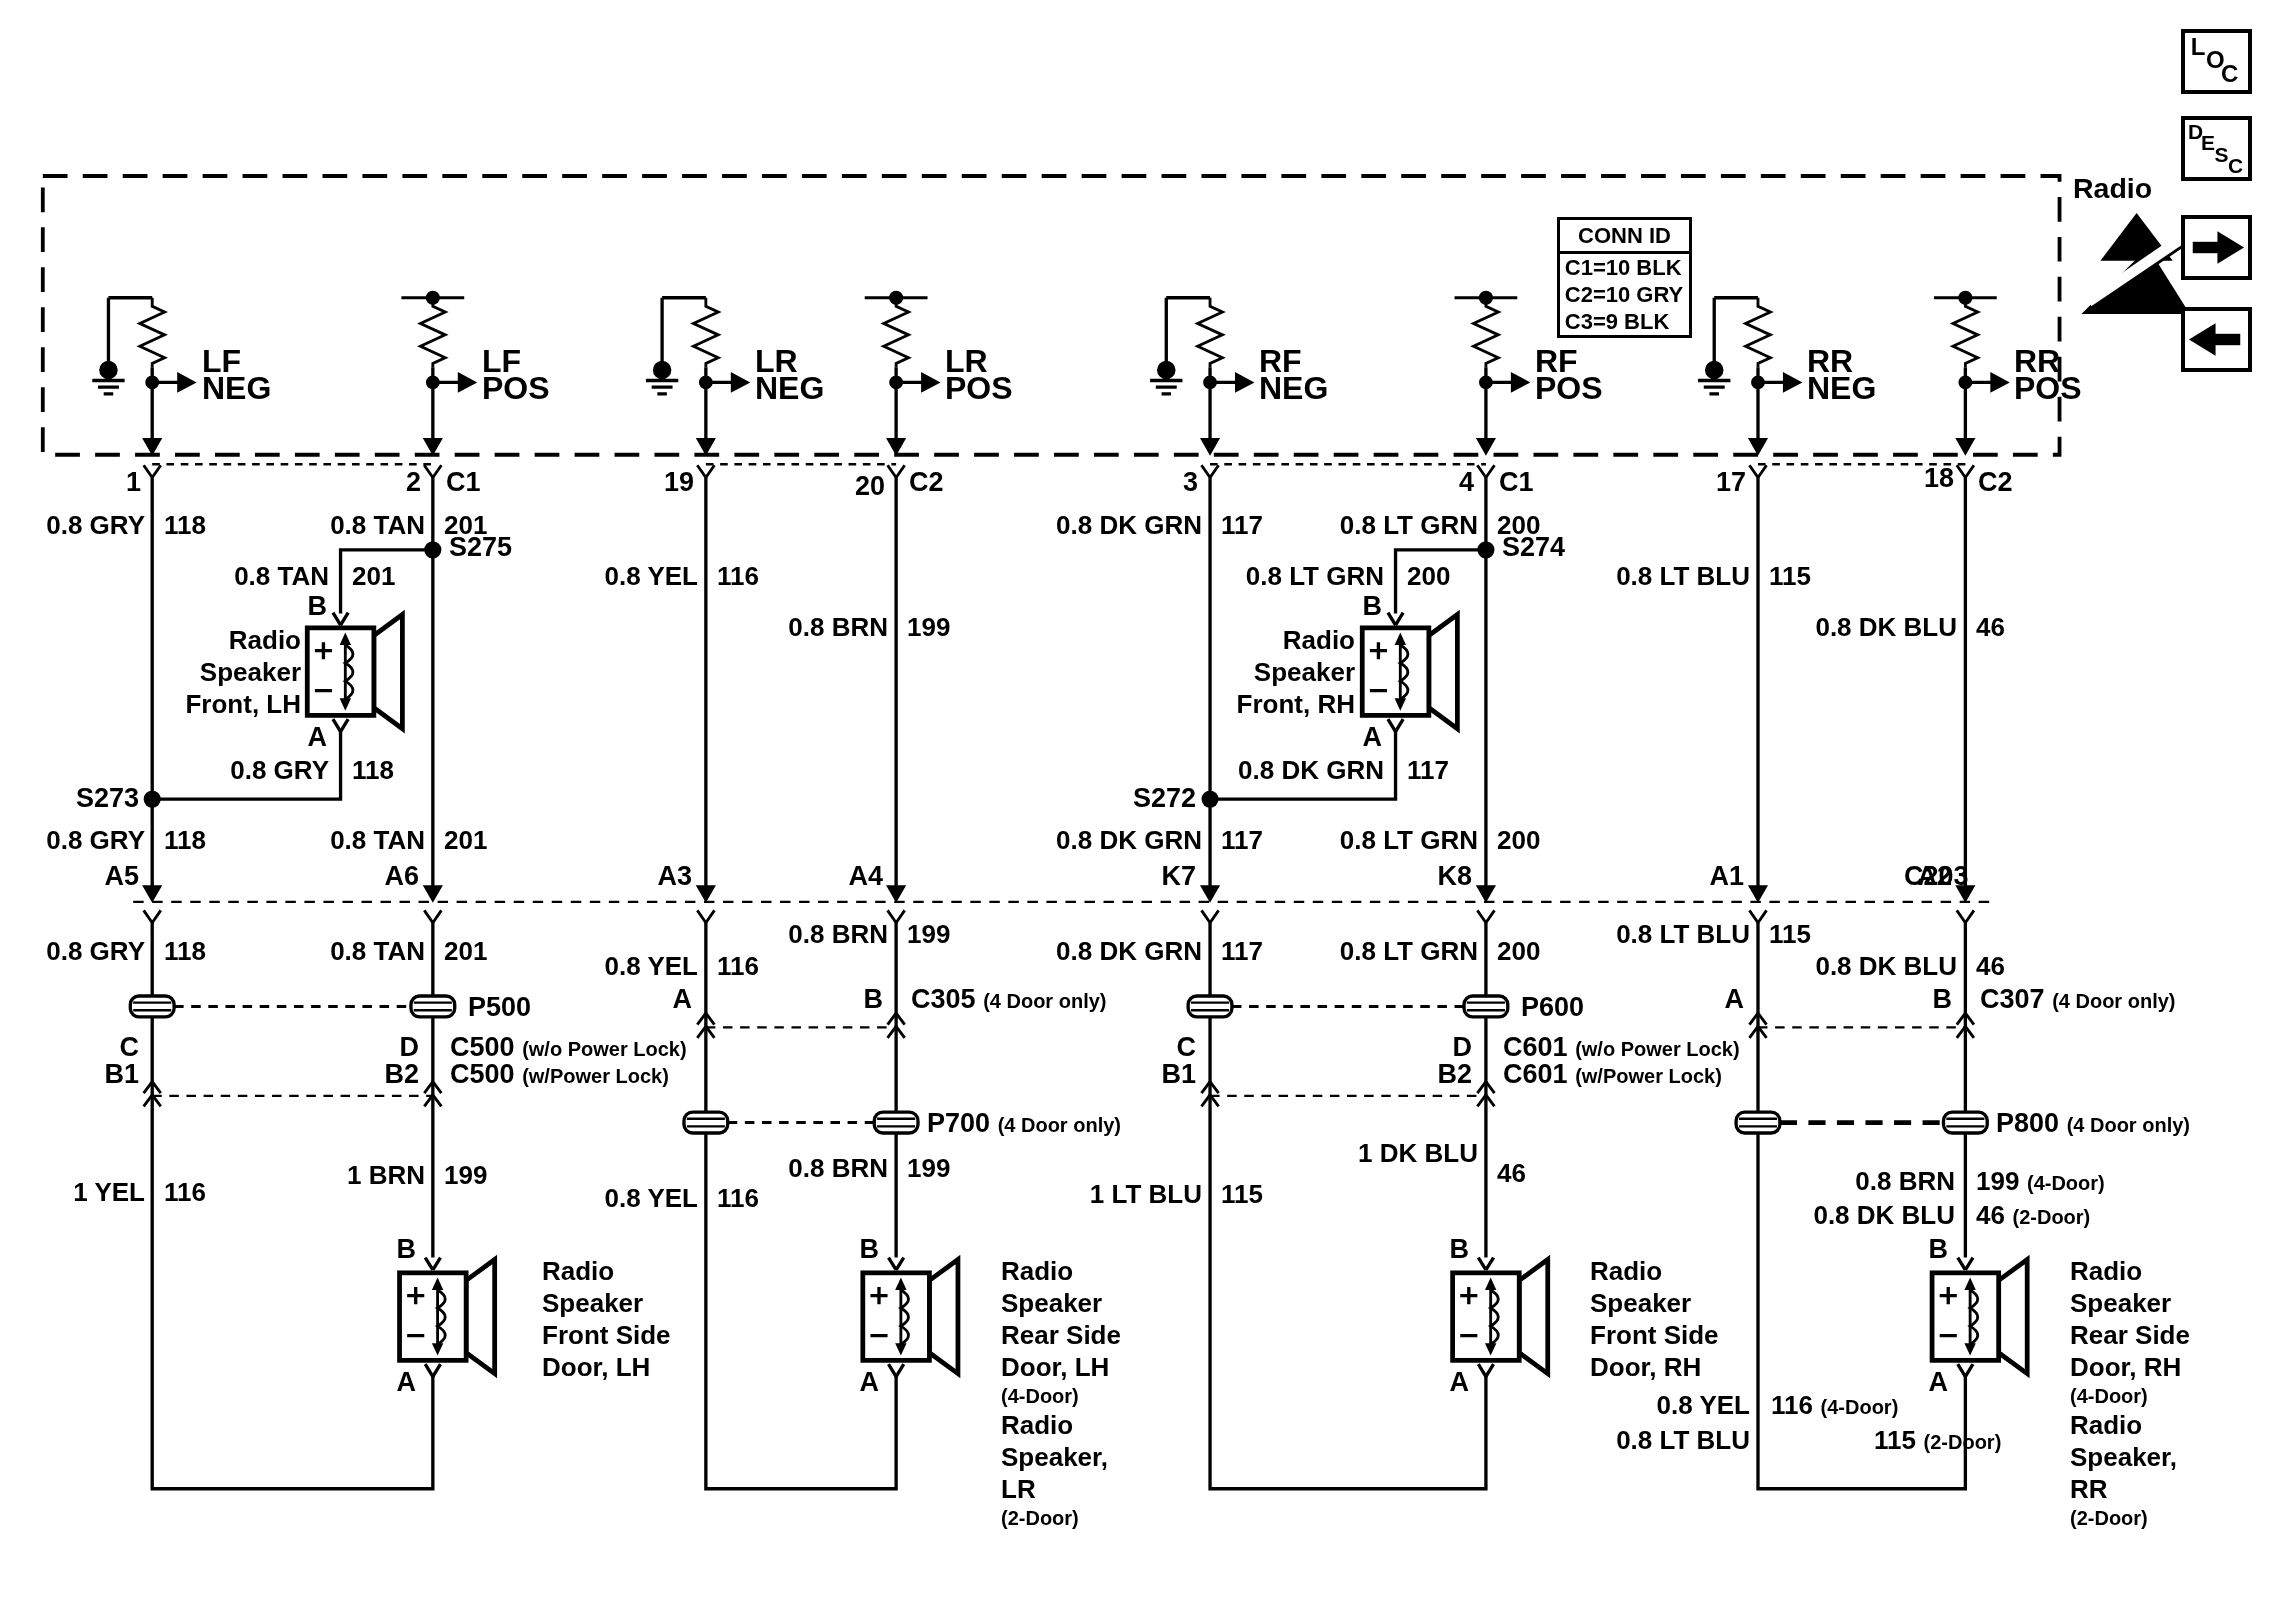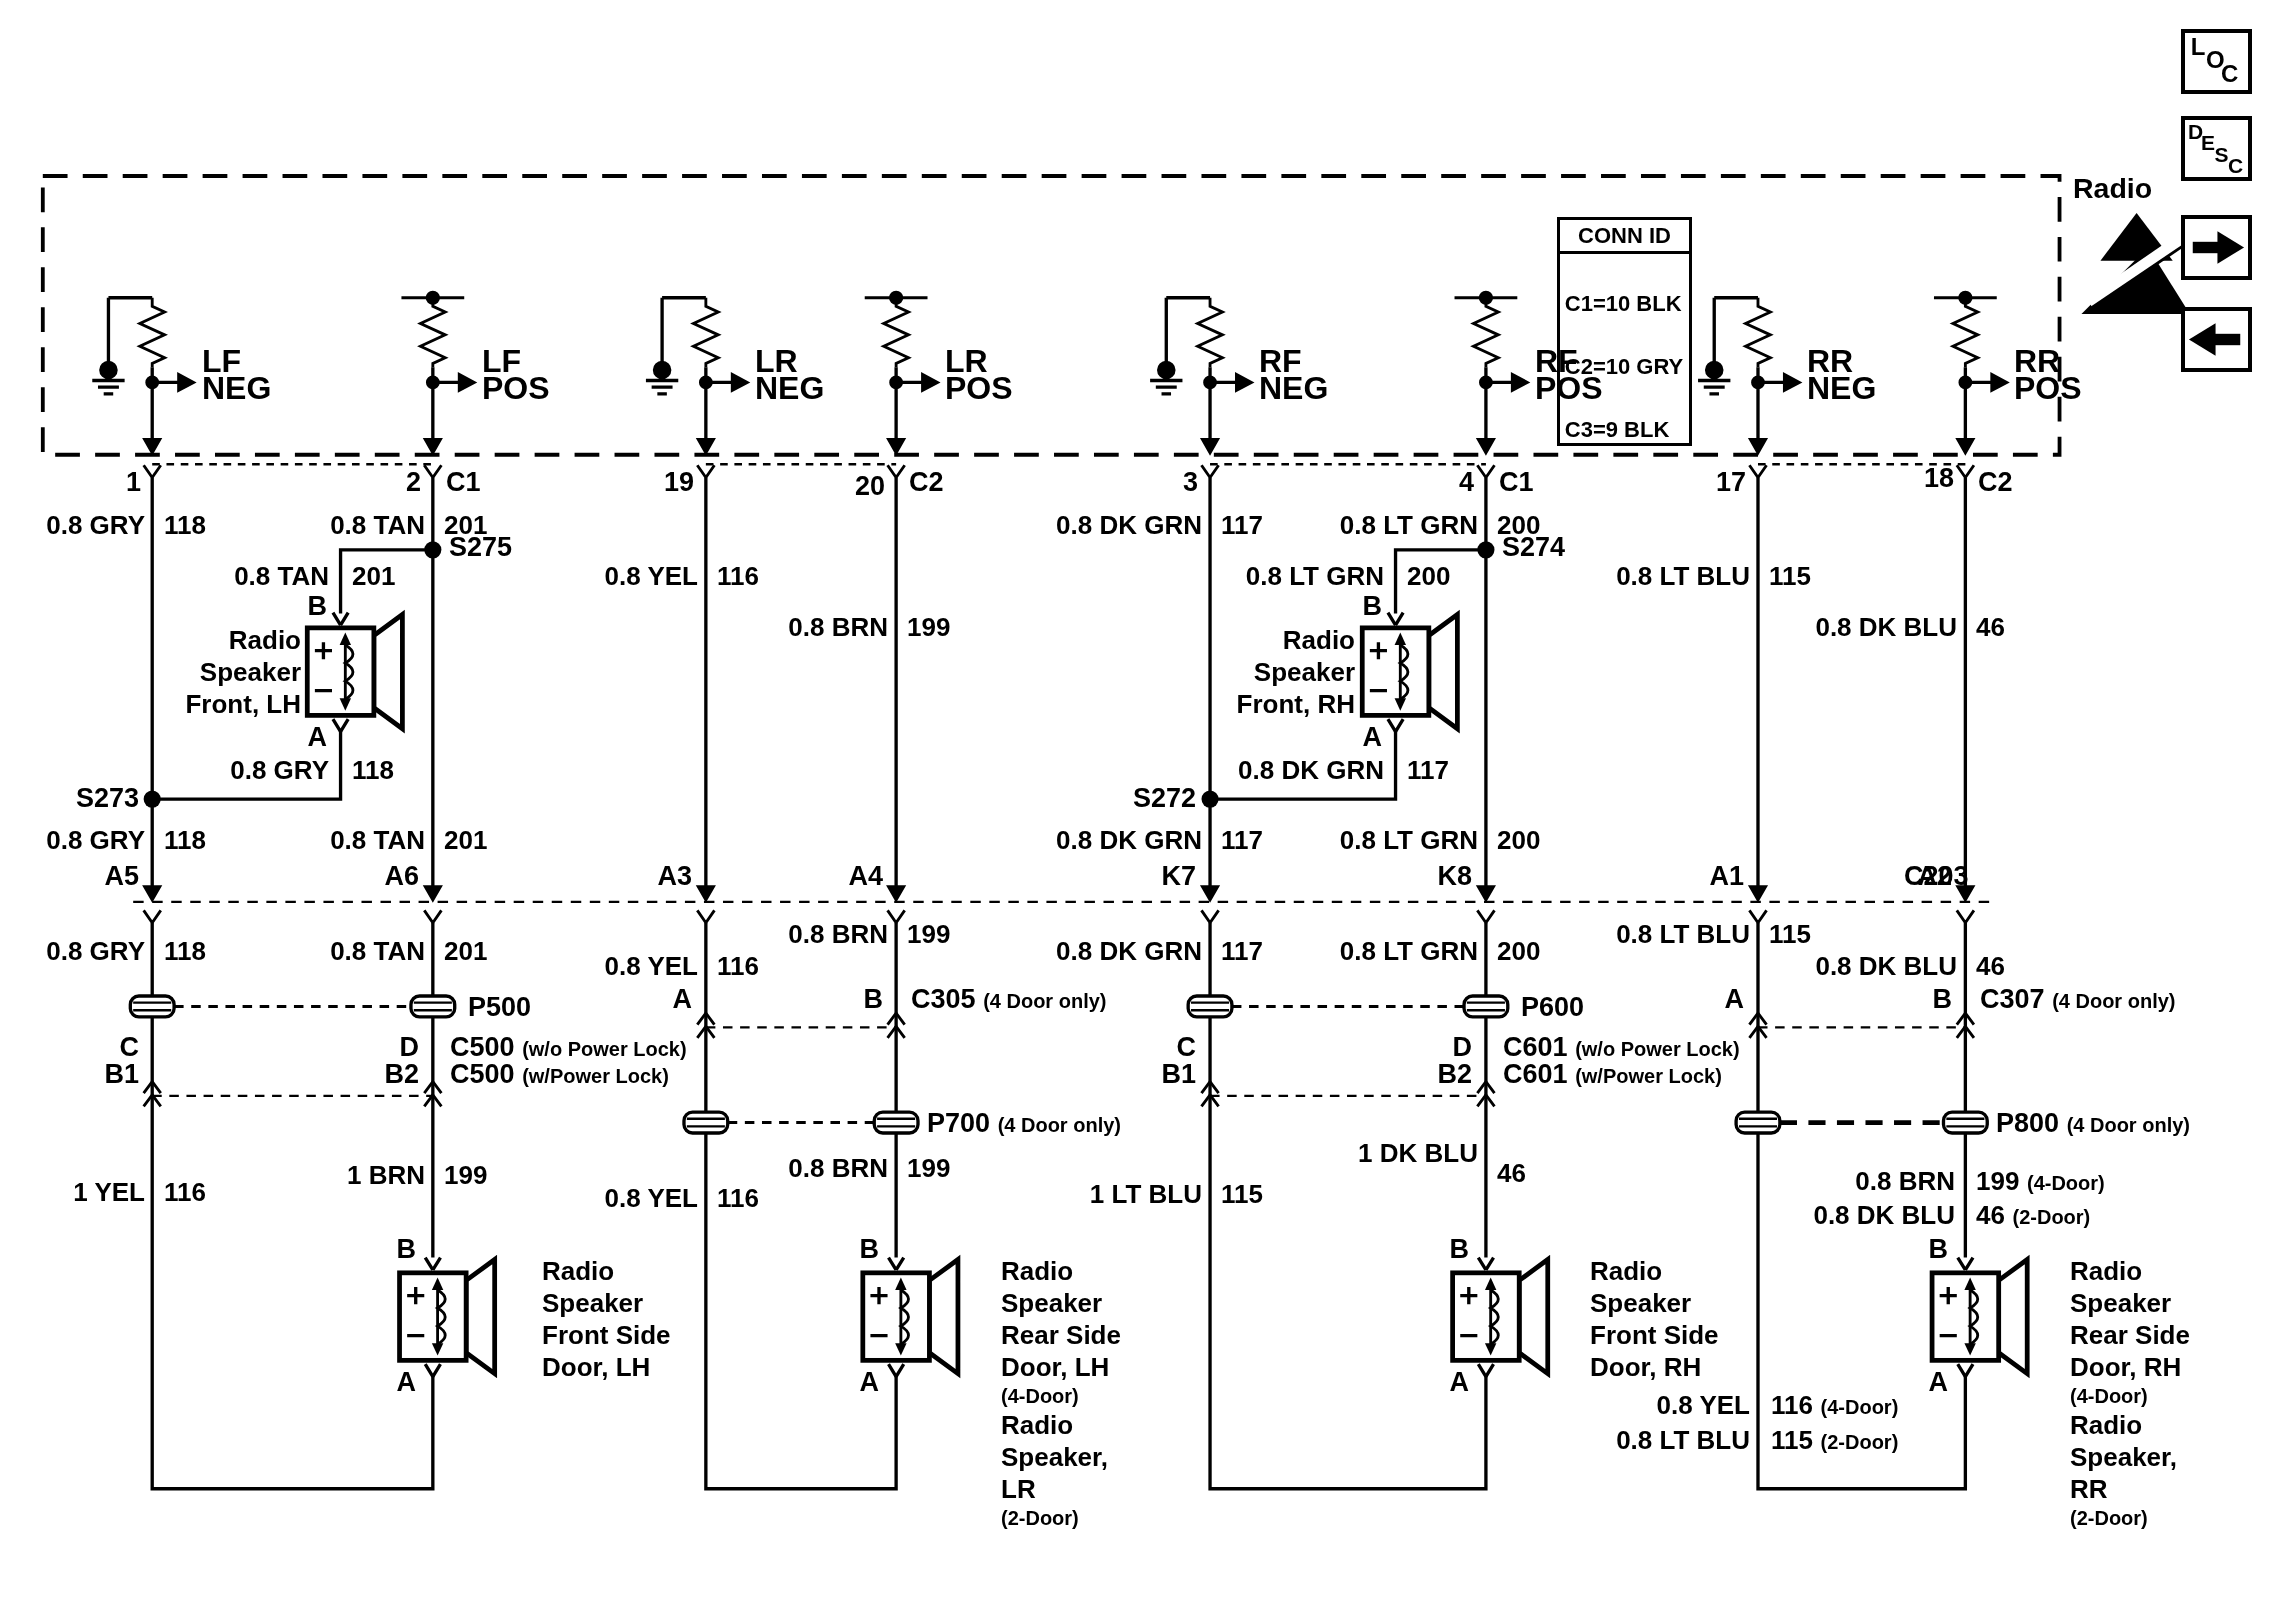--- a/index.html
+++ b/index.html
@@ -16,21 +16,21 @@
   .stack span{display:block;}
   .names{line-height:32px;}
   .names .sm{line-height:26px;}
   .tar{text-align:right;}
   .ch{line-height:27px;}
   .btn{position:absolute;left:2181px;width:63px;height:57px;border:4.8px solid #000;background:#fff;cursor:pointer;}
   .btn span{position:absolute;font-size:24px;}
   .btn.desc span{font-size:21px;}
   #connid{position:absolute;left:1557px;top:217px;width:129px;border:3.8px solid #000;background:#fff;}
   #connid .t{border-bottom:3.8px solid #000;text-align:center;font-size:22px;padding:2.9px 3.8px 1.9px;}
-  #connid .r{font-size:22px;line-height:25px;padding:1px 4.8px;margin-top:36px;}
+  #connid .r{font-size:22px;line-height:25px;padding:1px 4.8px;}
 </style>
 </head>
 <body>
 
 <div id="canvas">
 
 <svg class="layer" width="2285" height="1602" viewBox="0 0 2402 1684">
   <defs>
     <g id="spk">
       <path d="M27,-16 L35,-3 M43,-16 L35,-3" stroke="#000" stroke-width="3.5" fill="none"></path>
@@ -386,21 +386,21 @@
 <div class="lbl" style="left:1497px;top:1160px;">46</div>
 <div class="lbl ra" style="left:1202px;top:1181px;">1 LT BLU</div>
 <div class="lbl" style="left:1221px;top:1181px;">115</div>
 <div class="lbl ra" style="left:1955px;top:1168px;">0.8 BRN</div>
 <div class="lbl" style="left:1976px;top:1168px;"><span>199</span><span class="sm pad">(4-Door)</span></div>
 <div class="lbl ra" style="left:1955px;top:1202px;">0.8 DK BLU</div>
 <div class="lbl" style="left:1976px;top:1202px;"><span>46</span><span class="sm pad">(2-Door)</span></div>
 <div class="lbl ra" style="left:1750px;top:1392px;">0.8 YEL</div>
 <div class="lbl" style="left:1771px;top:1392px;"><span>116</span><span class="sm pad">(4-Door)</span></div>
 <div class="lbl ra" style="left:1750px;top:1427px;">0.8 LT BLU</div>
-<div class="lbl" style="left:1771px;top:1427px;text-align:center;"><span>115</span><span class="sm pad">(2-Door)</span></div>
+<div class="lbl" style="left:1874px;top:1427px;text-align:center;"><span>115</span><span class="sm pad">(2-Door)</span></div>
 
 <div class="lbl f28 ra" style="left:416px;top:1235px;">B</div>
 <div class="lbl f28 ra" style="left:416px;top:1368px;">A</div>
 <div class="lbl stack names" style="left:542px;top:1255px;">
   <span>Radio</span>
   <span>Speaker</span>
   <span>Front Side</span>
   <span>Door, LH</span>
 </div>
 

